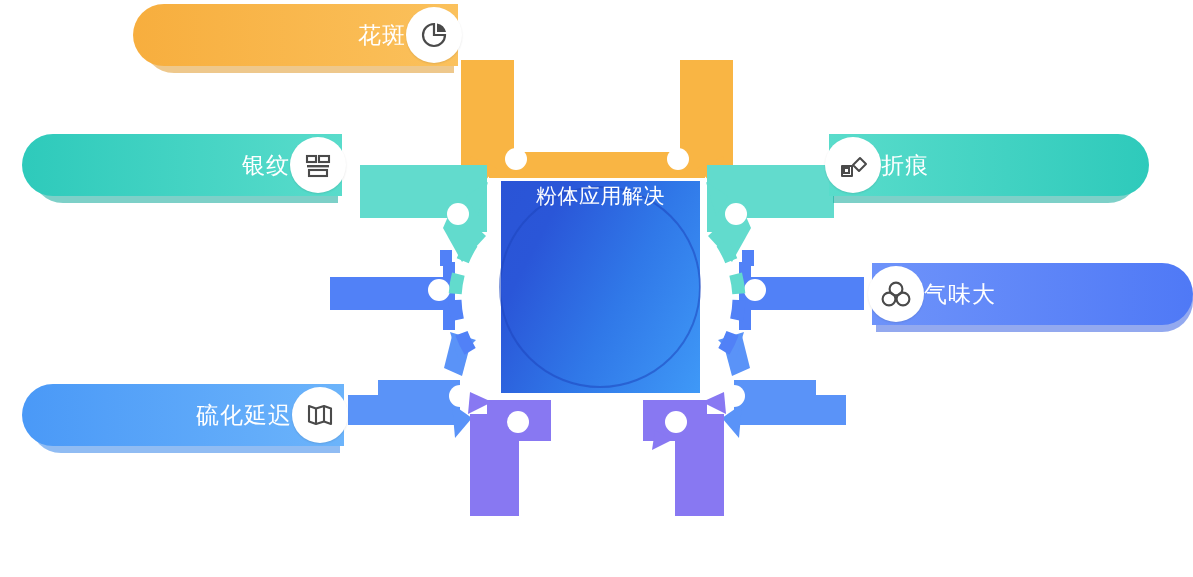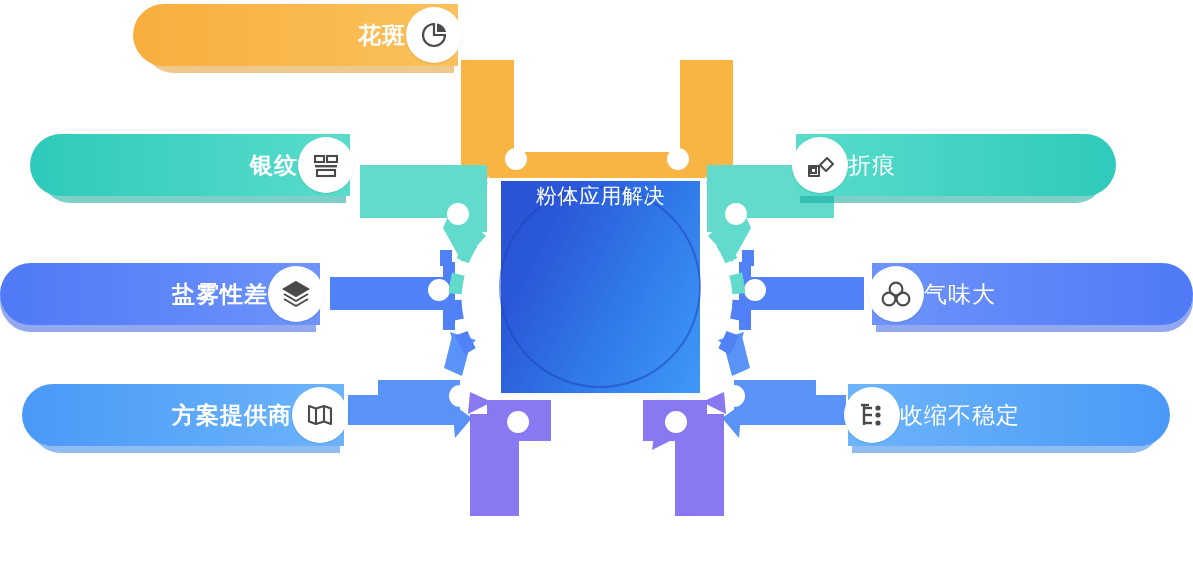--- a/index.html
+++ b/index.html
@@ -70,21 +70,20 @@
     height:62px;
     flex:1;
     display:flex;
     align-items:center;
     box-sizing:border-box;
   }
   .pill.left .body{
     border-radius:31px 0 0 31px;
     justify-content:flex-end;
     padding-right:52px;
-    font-weight:bold;
   }
   .pill.right .body{
     border-radius:0 31px 31px 0;
     justify-content:flex-start;
     padding-left:52px;
   }
   .pill .label{
     color:#ffffff;
     font-size:23px;
     letter-spacing:1px;
@@ -209,66 +208,53 @@
       <span class="label">花斑</span>
     </div>
     <div class="badge">
       <svg width="32" height="32" viewBox="0 0 32 32" fill="none" stroke="#4a4a4a" stroke-width="2.2">
         <path d="M16 5 A11 11 0 1 0 27 16 L16 16 Z"></path>
         <path d="M19 4.4 A11.5 11.5 0 0 1 28 13 L19 13 Z" fill="#4a4a4a" stroke="none"></path>
       </svg>
     </div>
   </div>
 
-  <div class="pill left" style="left:30px;top:134px;width:320px;">
+  <div class="pill left" style="left:22px;top:134px;width:320px;">
     <div class="shadow-bar" style="left:10px;right:4px;background:#13a99b;border-radius:31px 0 0 31px;"></div>
     <div class="body" style="background:linear-gradient(90deg,#2ecabb 0%,#59dccb 100%);">
       <span class="label">银纹</span>
     </div>
     <div class="badge">
       <svg width="32" height="32" viewBox="0 0 32 32" fill="none" stroke="#4a4a4a" stroke-width="2.1">
         <rect x="5" y="7" width="9" height="6"></rect>
         <rect x="17" y="7" width="10" height="6"></rect>
         <rect x="5" y="16" width="22" height="2.4" fill="#4a4a4a" stroke="none"></rect>
         <rect x="7" y="21" width="18" height="6"></rect>
       </svg>
     </div>
   </div>
 
-  <div class="pill left" style="left:0px;top:263px;width:320px;">
-    <div class="shadow-bar" style="left:0px;right:4px;background:#3a62e2;border-radius:31px 0 0 31px;"></div>
-    <div class="body" style="background:linear-gradient(90deg,#4f79f6 0%,#6e93fa 100%);">
-      <span class="label">盐雾性差</span>
-    </div>
-    <div class="badge">
-      <svg width="32" height="32" viewBox="0 0 32 32" fill="none" stroke="#4a4a4a" stroke-width="2">
-        <path d="M16 4 L28 11 L16 18 L4 11 Z" fill="#4a4a4a"></path>
-        <path d="M4 16 L16 23 L28 16" stroke-linejoin="round"></path>
-        <path d="M4 21 L16 28 L28 21" stroke-linejoin="round"></path>
-      </svg>
-    </div>
-  </div>
 
   <div class="pill left" style="left:22px;top:384px;width:322px;">
     <div class="shadow-bar" style="left:8px;right:4px;background:#3585ea;border-radius:31px 0 0 31px;"></div>
     <div class="body" style="background:linear-gradient(90deg,#4a99f7 0%,#6cb4fb 100%);">
-      <span class="label">方案提供商</span>
+      <span class="label">硫化延迟</span>
     </div>
     <div class="badge">
       <svg width="32" height="32" viewBox="0 0 32 32" fill="none" stroke="#4a4a4a" stroke-width="2.1">
         <path d="M5 7 L12 9.5 L20 7 L27 9.5 L27 25 L20 22.5 L12 25 L5 22.5 Z" stroke-linejoin="round"></path>
         <path d="M12 9.5 L12 25"></path>
         <path d="M20 7 L20 22.5"></path>
       </svg>
     </div>
   </div>
 
 
 
-  <div class="pill right" style="left:796px;top:134px;width:320px;">
+  <div class="pill right" style="left:829px;top:134px;width:320px;">
     <div class="shadow-bar" style="left:4px;right:10px;background:#13a99b;border-radius:0 31px 31px 0;"></div>
     <div class="body" style="background:linear-gradient(90deg,#59dccb 0%,#2ecabb 100%);">
       <span class="label">折痕</span>
     </div>
     <div class="badge">
       <svg width="32" height="32" viewBox="0 0 32 32" fill="none" stroke="#4a4a4a" stroke-width="2">
         <path d="M5 17 L5 27 L15 27 L15 23 A2.4 2.4 0 1 1 15 23 L15 17 Z" stroke-linejoin="round"></path>
         <path d="M16 16 L23 9 L26 12 A2.4 2.4 0 1 0 26 12 L29 15 L22 22 Z" stroke-linejoin="round"></path>
         <path d="M7 19 L12 19 L12 24 L7 24 Z"></path>
       </svg>
@@ -282,33 +268,15 @@
     </div>
     <div class="badge">
       <svg width="32" height="32" viewBox="0 0 32 32" fill="none" stroke="#4a4a4a" stroke-width="2.1">
         <circle cx="16" cy="11" r="6.4"></circle>
         <circle cx="9" cy="21" r="6.4"></circle>
         <circle cx="23" cy="21" r="6.4"></circle>
       </svg>
     </div>
   </div>
 
-  <div class="pill right" style="left:848px;top:384px;width:322px;">
-    <div class="shadow-bar" style="left:4px;right:8px;background:#3585ea;border-radius:0 31px 31px 0;"></div>
-    <div class="body" style="background:linear-gradient(90deg,#6cb4fb 0%,#4a99f7 100%);">
-      <span class="label">收缩不稳定</span>
-    </div>
-    <div class="badge">
-      <svg width="32" height="32" viewBox="0 0 32 32" fill="none" stroke="#4a4a4a" stroke-width="2.4">
-        <path d="M8 6 L8 26"></path>
-        <path d="M5 6 L13 6"></path>
-        <path d="M8 16 L16 16"></path>
-        <path d="M8 9 L16 9"></path>
-        <path d="M8 24 L16 24"></path>
-        <circle cx="22" cy="9" r="2.6" fill="#4a4a4a" stroke="none"></circle>
-        <circle cx="22" cy="16" r="2.6" fill="#4a4a4a" stroke="none"></circle>
-        <circle cx="22" cy="24" r="2.6" fill="#4a4a4a" stroke="none"></circle>
-      </svg>
-    </div>
-  </div>
 
 
 </div>
 
 </body></html>

